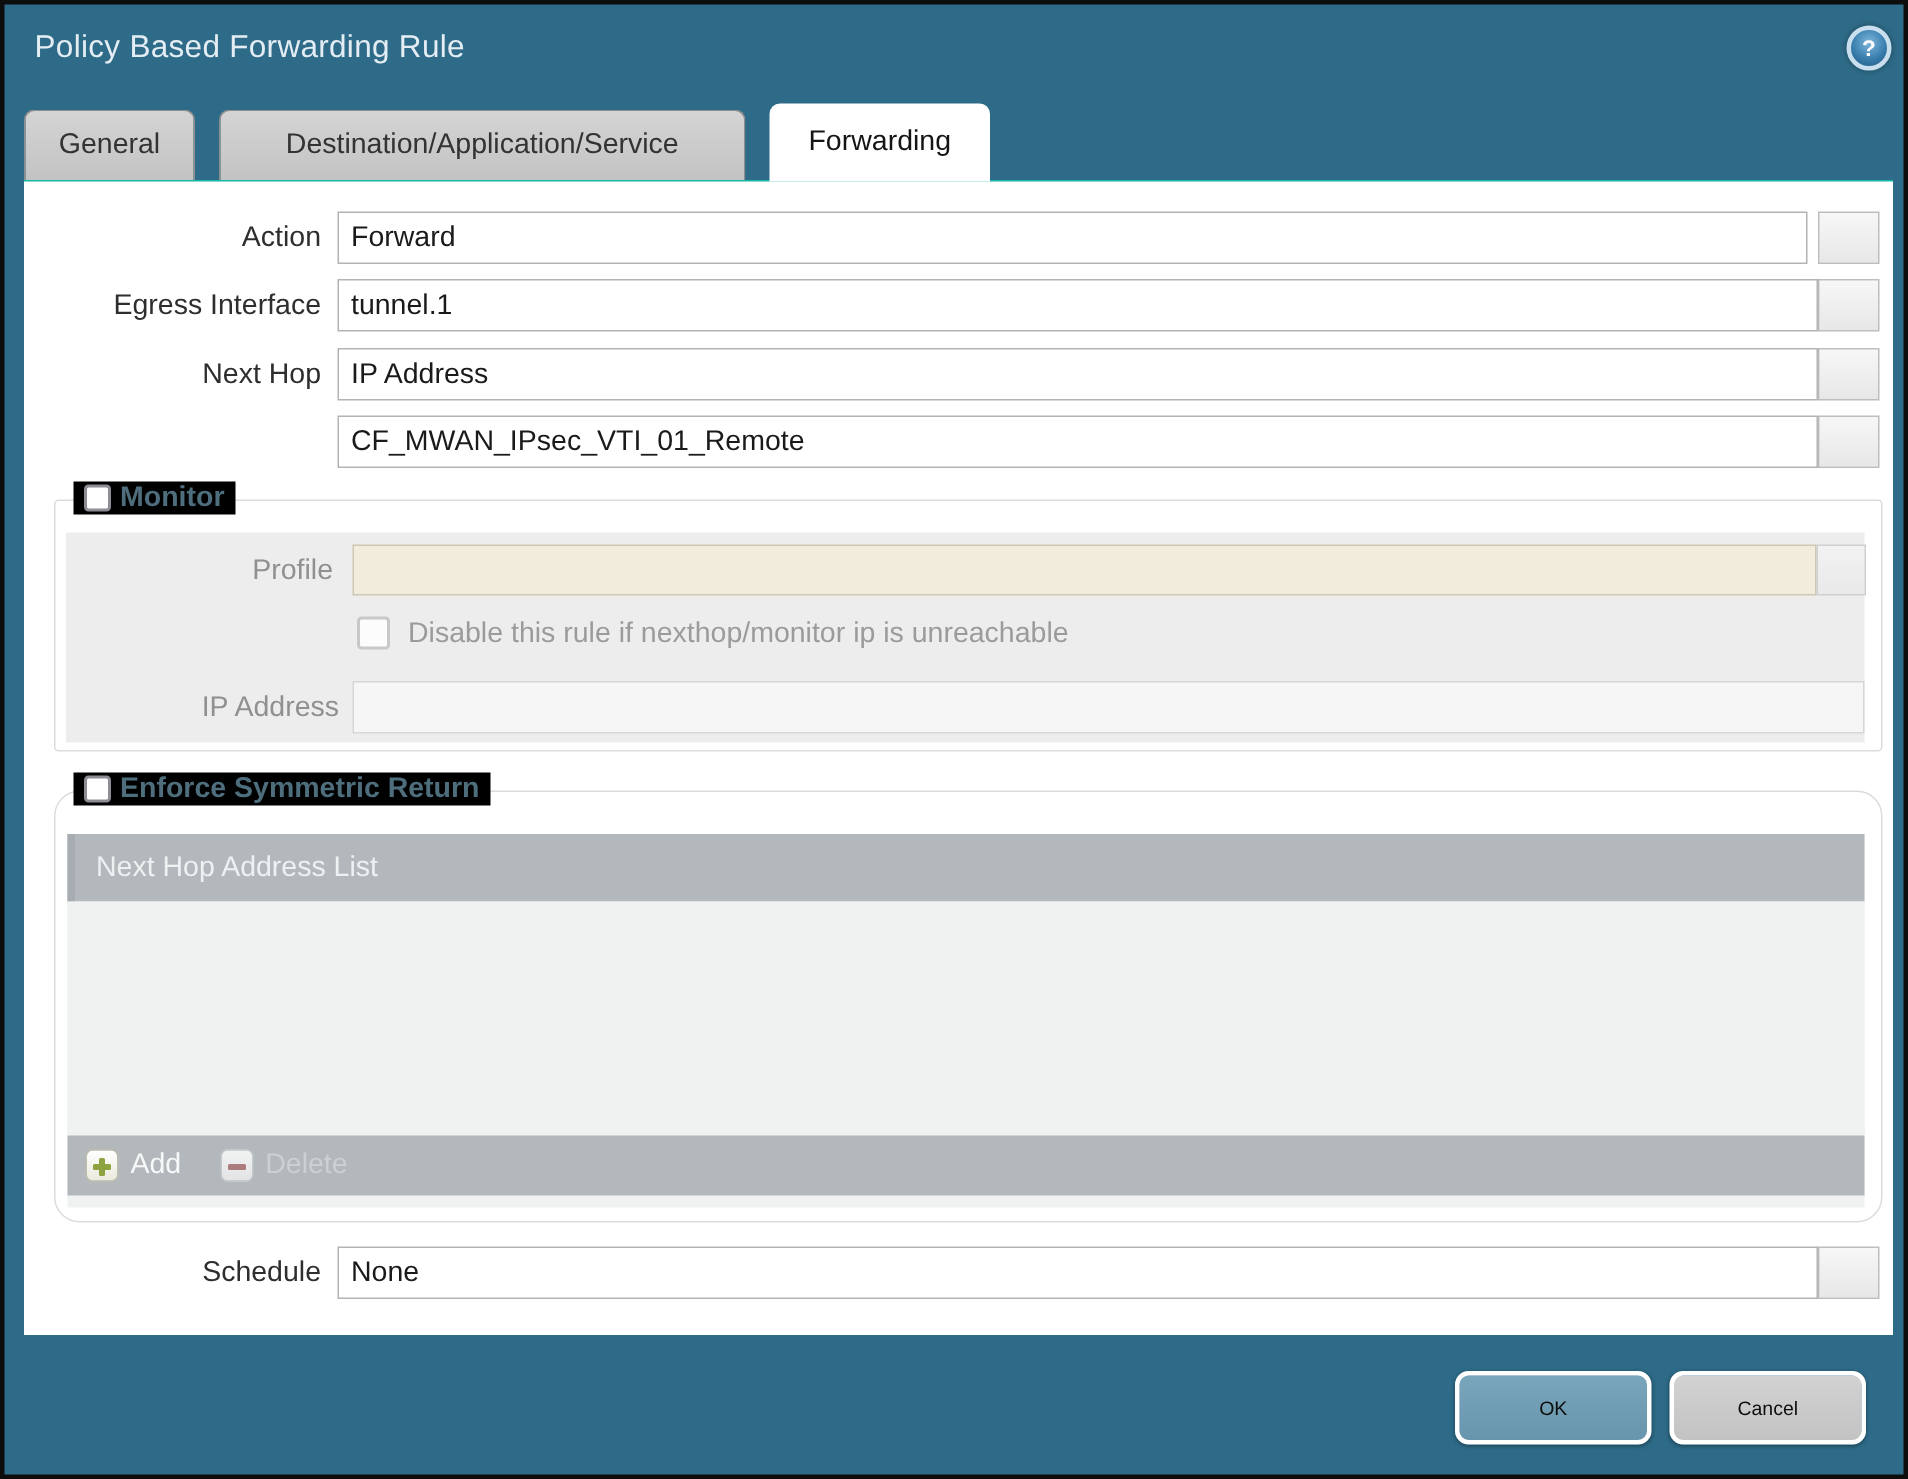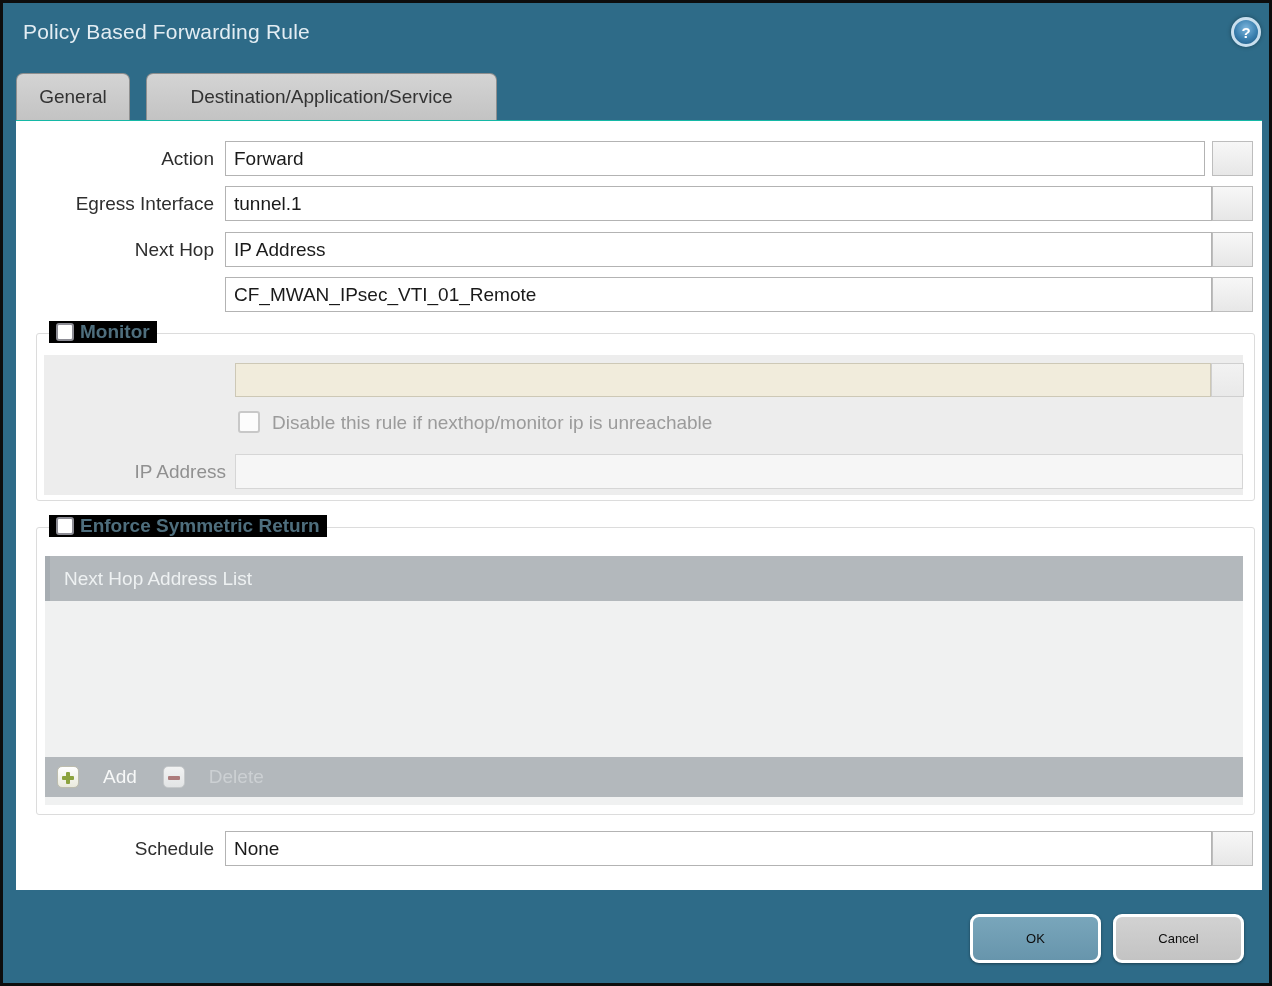--- a/index.html
+++ b/index.html
@@ -93,21 +93,21 @@
   .row-schedule .flabel{ left:0; top:710px; width:198px; }
   .row-schedule .tinput{ left:209px; top:710px; width:987px; }
   .row-schedule .dropbtn{ left:1196px; top:710px; }
 
   
   .fset{
     position:absolute; left:20px; width:1219px;
     border:1px solid #dcdcdc; border-radius:3px;
   }
   .fset-monitor{ top:212px; height:168px; }
-  .fset-enforce{ top:406px; height:288px; }
+  .fset-enforce{ top:406px; height:288px;border-radius:17px; }
   .legend{
     position:absolute; top:-13px; left:12px; background:#000000; padding:0 7px;
     display:flex; align-items:center; gap:6px;
   }
   .legend .cb{
     width:18px; height:18px; background:#fff;
     border:2px solid #8d8d95; border-radius:3px; cursor:pointer;
   }
   .legend .ltext{ font-size:19px; font-weight:bold; color:#4e6e7d; }
 
@@ -142,21 +142,21 @@
   .nh-table{ position:absolute; left:8px; top:28px; width:1198px; height:249px; background:#f0f1f1; }
   .nh-header{
     height:45px; background:#b3b8bc; border-left:5px solid #a7adb2;
     color:#eef1f2; font-size:19px; line-height:45px; padding-left:14px;
   }
   .nh-body{ height:156px; background:#f0f1f1; }
   .nh-footer{
     height:40px; background:#b3b8bc;
     display:flex; align-items:center; gap:26px; padding-left:12px;
   }
-  .tbl-btn{ display:flex; align-items:center; gap:24px; cursor:pointer; background:none; border:none; }
+  .tbl-btn{ display:flex; align-items:center; gap:8px; cursor:pointer; background:none; border:none; }
   .ico-sq{
     position:relative; width:22px; height:22px; border-radius:5px;
     background:linear-gradient(#ffffff,#eaeadd);
     border:1px solid #bdbdae;
   }
   .ico-sq .bar-h{ position:absolute; left:4px; top:9px; width:12px; height:4px; background:#8ca33f; border-radius:1px; }
   .ico-sq .bar-v{ position:absolute; left:8px; top:5px; width:4px; height:12px; background:#8ca33f; border-radius:1px; }
   .tbl-btn.add .label{ font-size:19px; color:#f7f8f8; }
   .tbl-btn.delete .ico-sq{ background:linear-gradient(#f2f3f3,#e2e4e5); border-color:#c6c9cb; }
   .tbl-btn.delete .bar-h{ background:#ad7c7c; }
@@ -177,20 +177,21 @@
 <body>
 
 <div class="dialog">
 
   <div class="title">Policy Based Forwarding Rule</div>
   <div class="help-btn">?</div>
 
   <div class="tabbar">
     <div class="tab tab-general">General</div>
     <div class="tab tab-das">Destination/Application/Service</div>
+    <div class="tab tab-forwarding active">Forwarding</div>
   </div>
 
   <div class="content">
 
     <div class="row-action">
       <div class="flabel">Action</div>
       <input class="tinput" value="Forward" style="">
       <div class="dropbtn">
         <span class="arrow"></span>
       </div>
@@ -218,20 +219,21 @@
         <span class="arrow"></span>
       </div>
     </div>
 
     <div class="fset fset-monitor">
       <div class="legend">
         <span class="cb"></span>
         <span class="ltext">Monitor</span>
       </div>
       <div class="mon-panel">
+        <div class="flabel lbl-profile">Profile</div>
         <input class="inp-profile" disabled="" value="" style="">
         <div class="dropbtn disabled btn-profile">
           <span class="arrow"></span>
         </div>
         <span class="cb-disable"></span>
         <div class="lbl-disable">Disable this rule if nexthop/monitor ip is unreachable</div>
         <div class="flabel lbl-ip">IP Address</div>
         <input class="inp-ip" disabled="" value="" style="">
       </div>
     </div>

